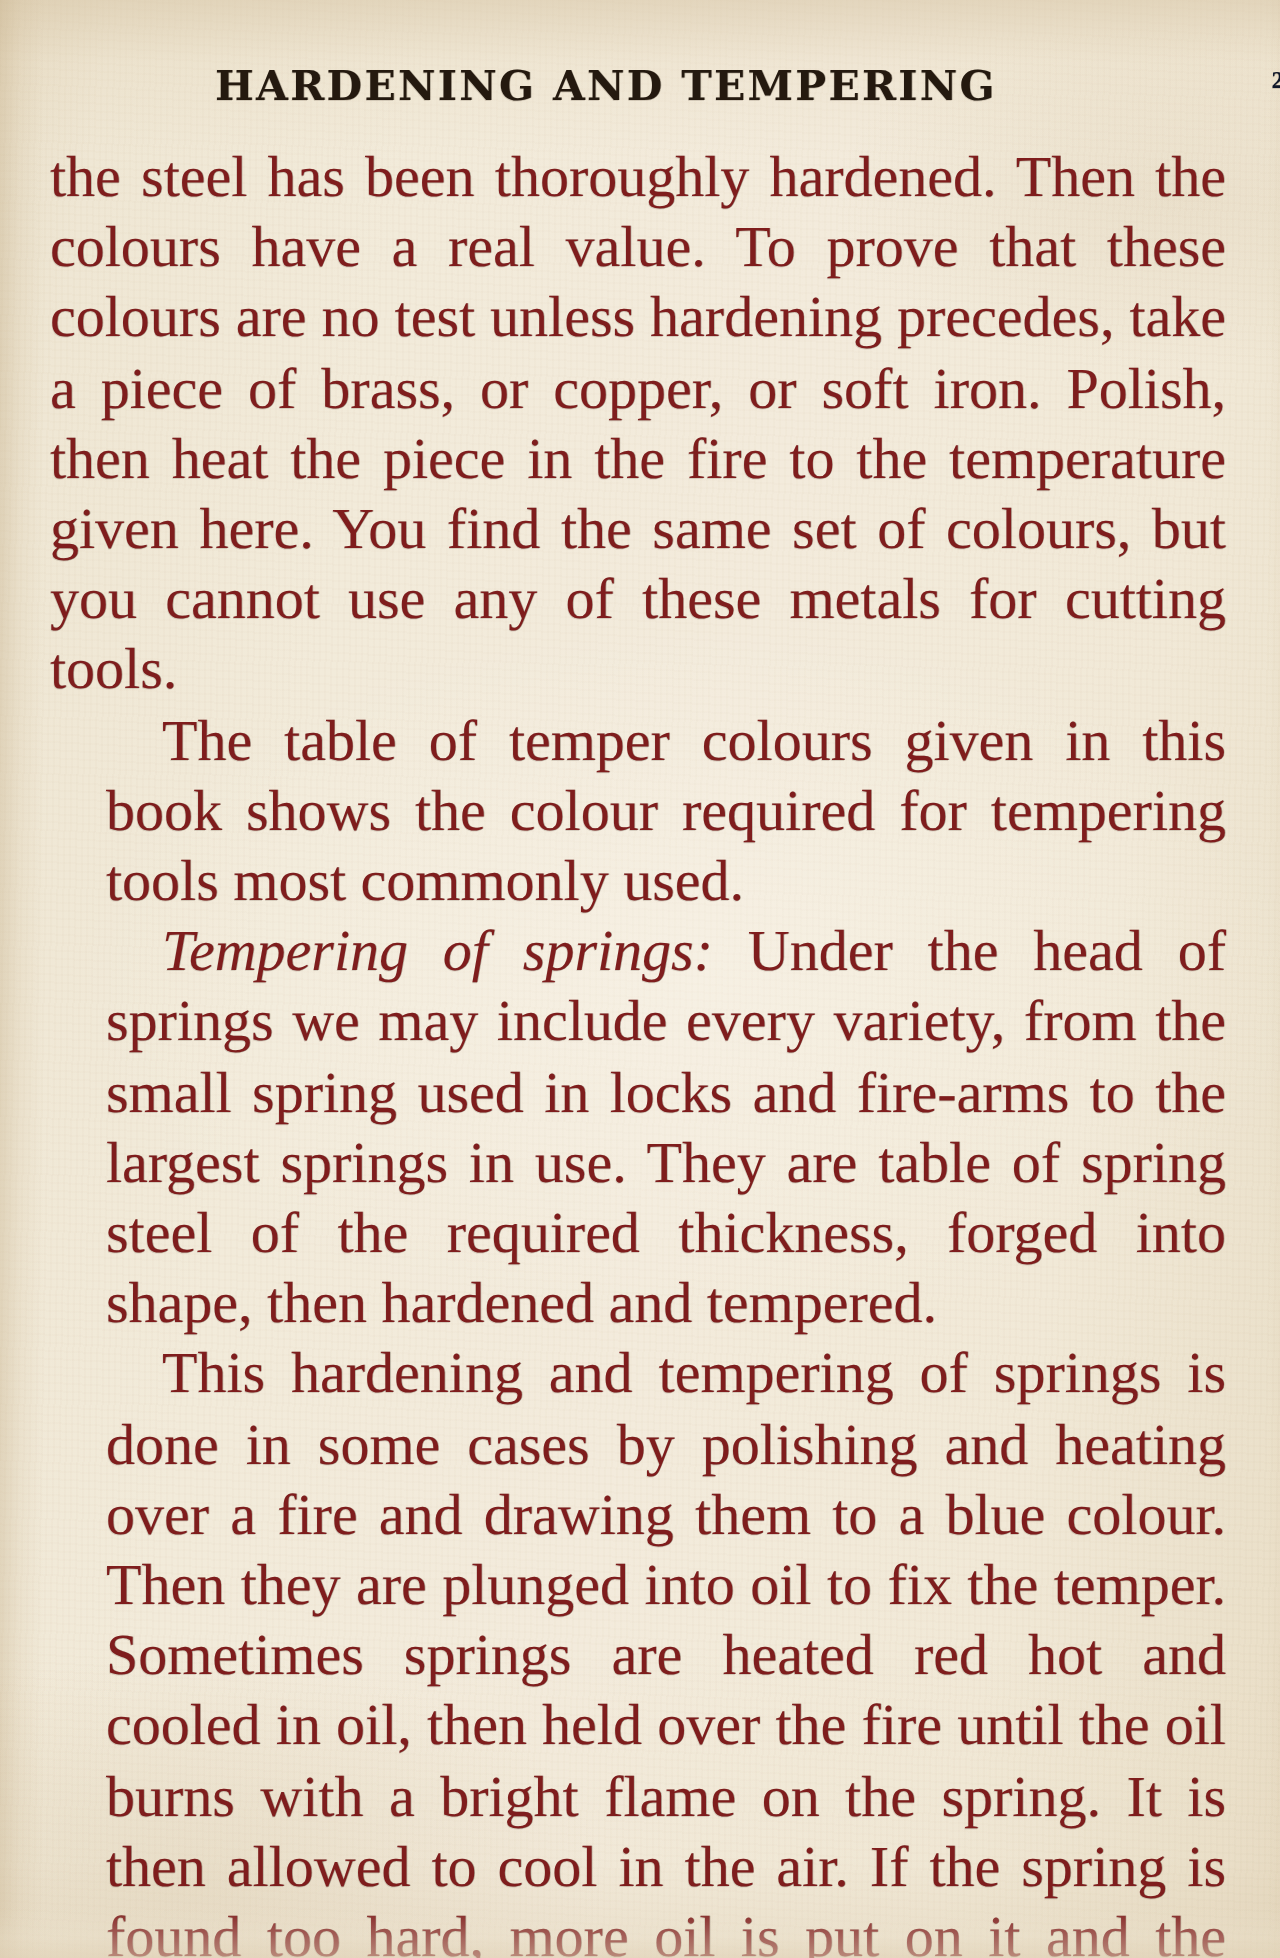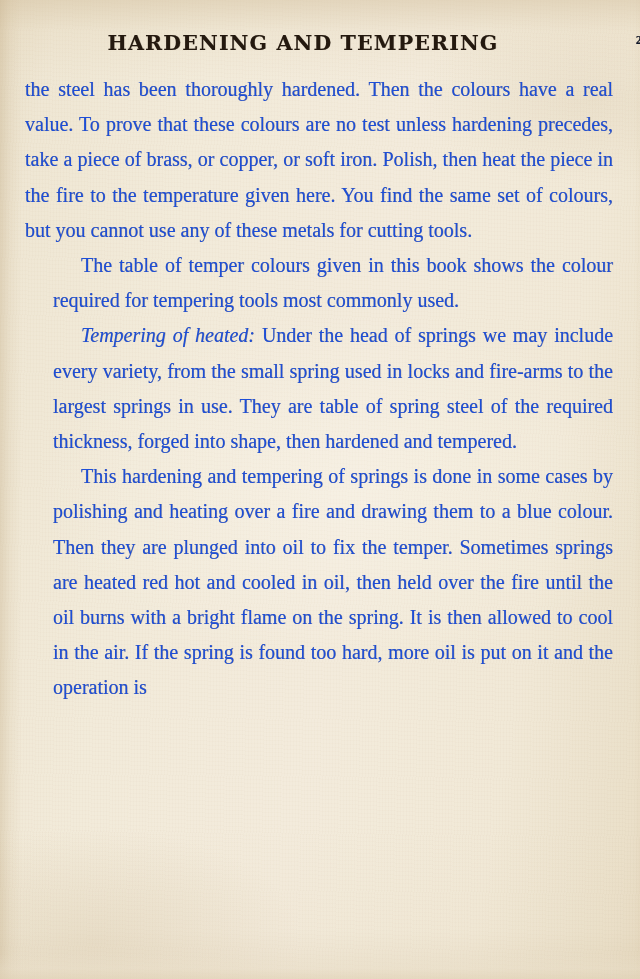--- a/index.html
+++ b/index.html
@@ -132,25 +132,25 @@
   
   .body-text {
     position: absolute;
     top: 72px;
     left: 25px;
     width: 588px;
   }
 
   .para {
     margin: 0;
-    font-size: 20px;
+    font-size: 29px;
     line-height: 35.2px;
     text-align: justify;
     text-justify: inter-word;
-    color: #1d4ed8;
+    color: #7f1d1d;
     -webkit-font-smoothing: antialiased;
   }
   .para.indent {
     text-indent: 28px;
     margin-left: 28px;
   }
   .run-in {
     font-style: italic;
   }
 
@@ -196,21 +196,21 @@
 
       <p class="para ink">
         <span>the steel has been thoroughly hardened.  Then the colours have a real value.  To prove that these colours are no test unless hardening precedes, take a piece of brass, or copper, or soft iron.  Polish, then heat the piece in the fire to the temperature given here.  You find the same set of colours, but you cannot use any of these metals for cutting tools.</span>
       </p>
 
       <p class="para ink indent">
         <span>The table of temper colours given in this book shows the colour required for tempering tools most commonly used.</span>
       </p>
 
       <p class="para ink indent">
-        <span class="run-in">Tempering of heated:</span><span> Under the head of springs we may include every variety, from the small spring used in locks and fire-arms to the largest springs in use.  They are table of spring steel of the required thickness, forged into shape, then hardened and tempered.</span>
+        <span class="run-in">Tempering of springs:</span><span> Under the head of springs we may include every variety, from the small spring used in locks and fire-arms to the largest springs in use.  They are table of spring steel of the required thickness, forged into shape, then hardened and tempered.</span>
       </p>
 
       <p class="para ink indent">
         <span>This hardening and tempering of springs is done in some cases by polishing and heating over a fire and drawing them to a blue colour.  Then they are plunged into oil to fix the temper.  Sometimes springs are heated red hot and cooled in oil, then held over the fire until the oil burns with a bright flame on the spring. It is then allowed to cool in the air.  If the spring is found too hard, more oil is put on it and the operation is</span>
       </p>
 
     </div>
   </div>
 
   <div class="page-bottom-fade"></div>

